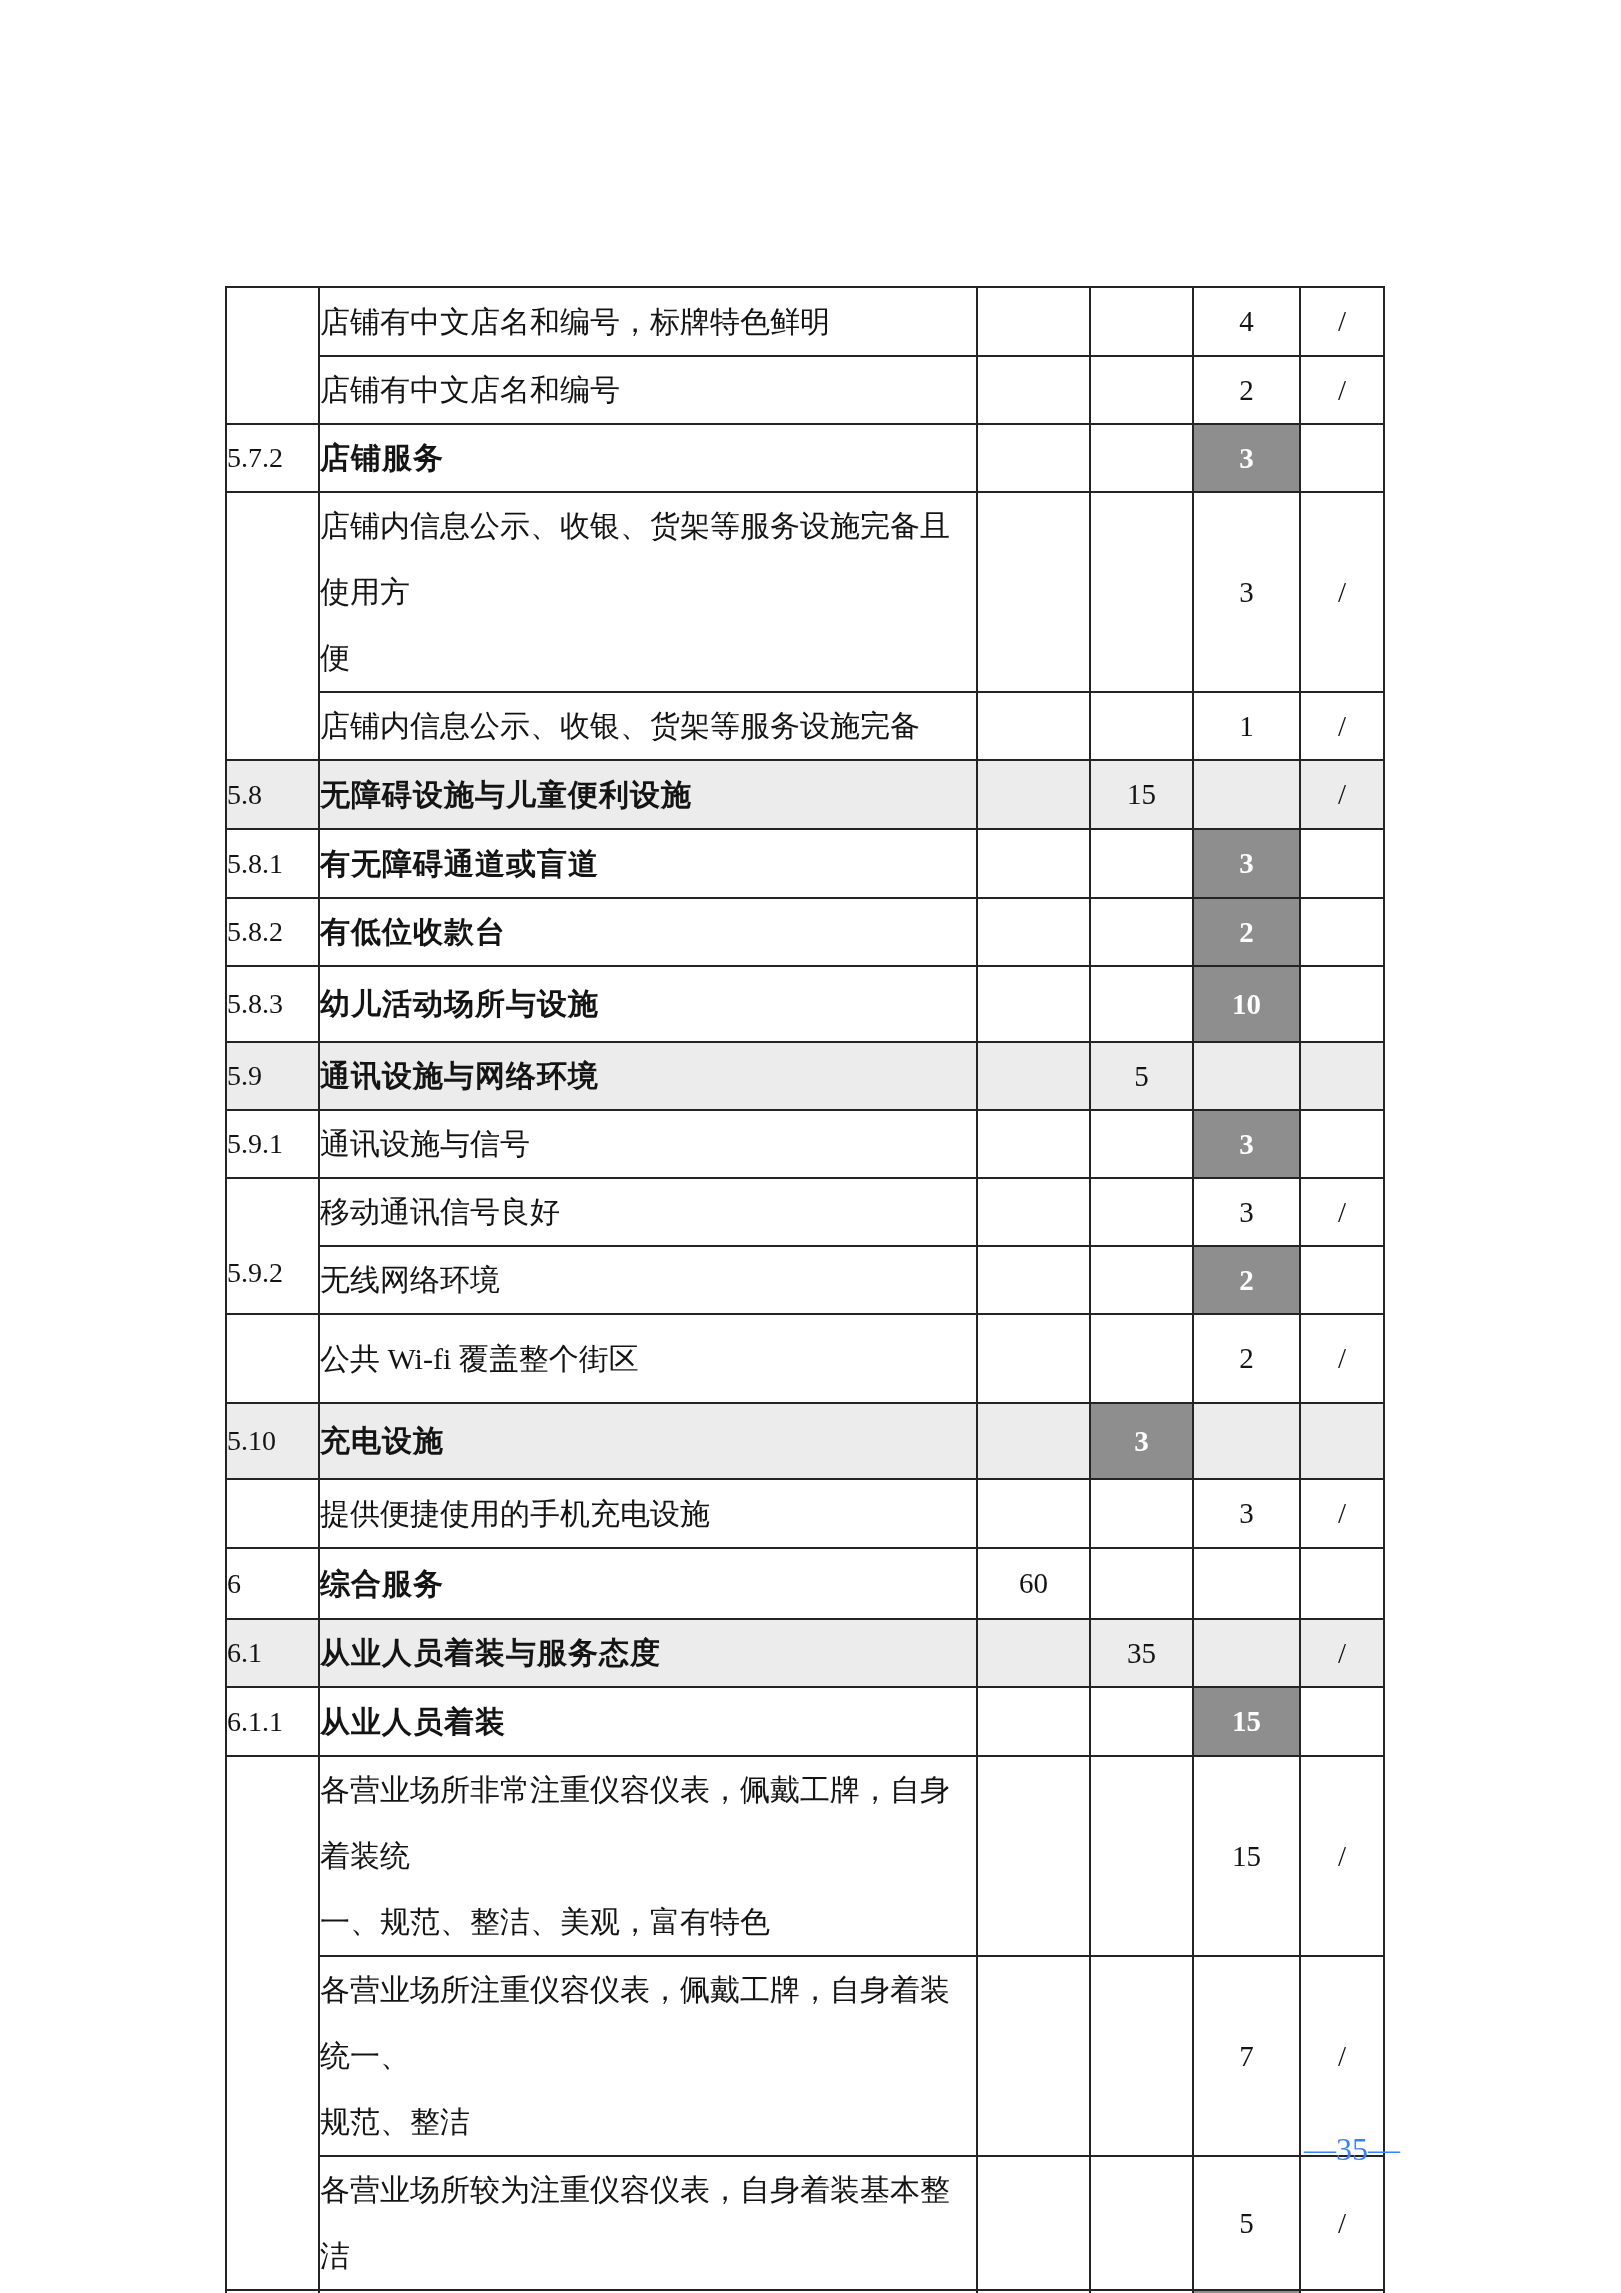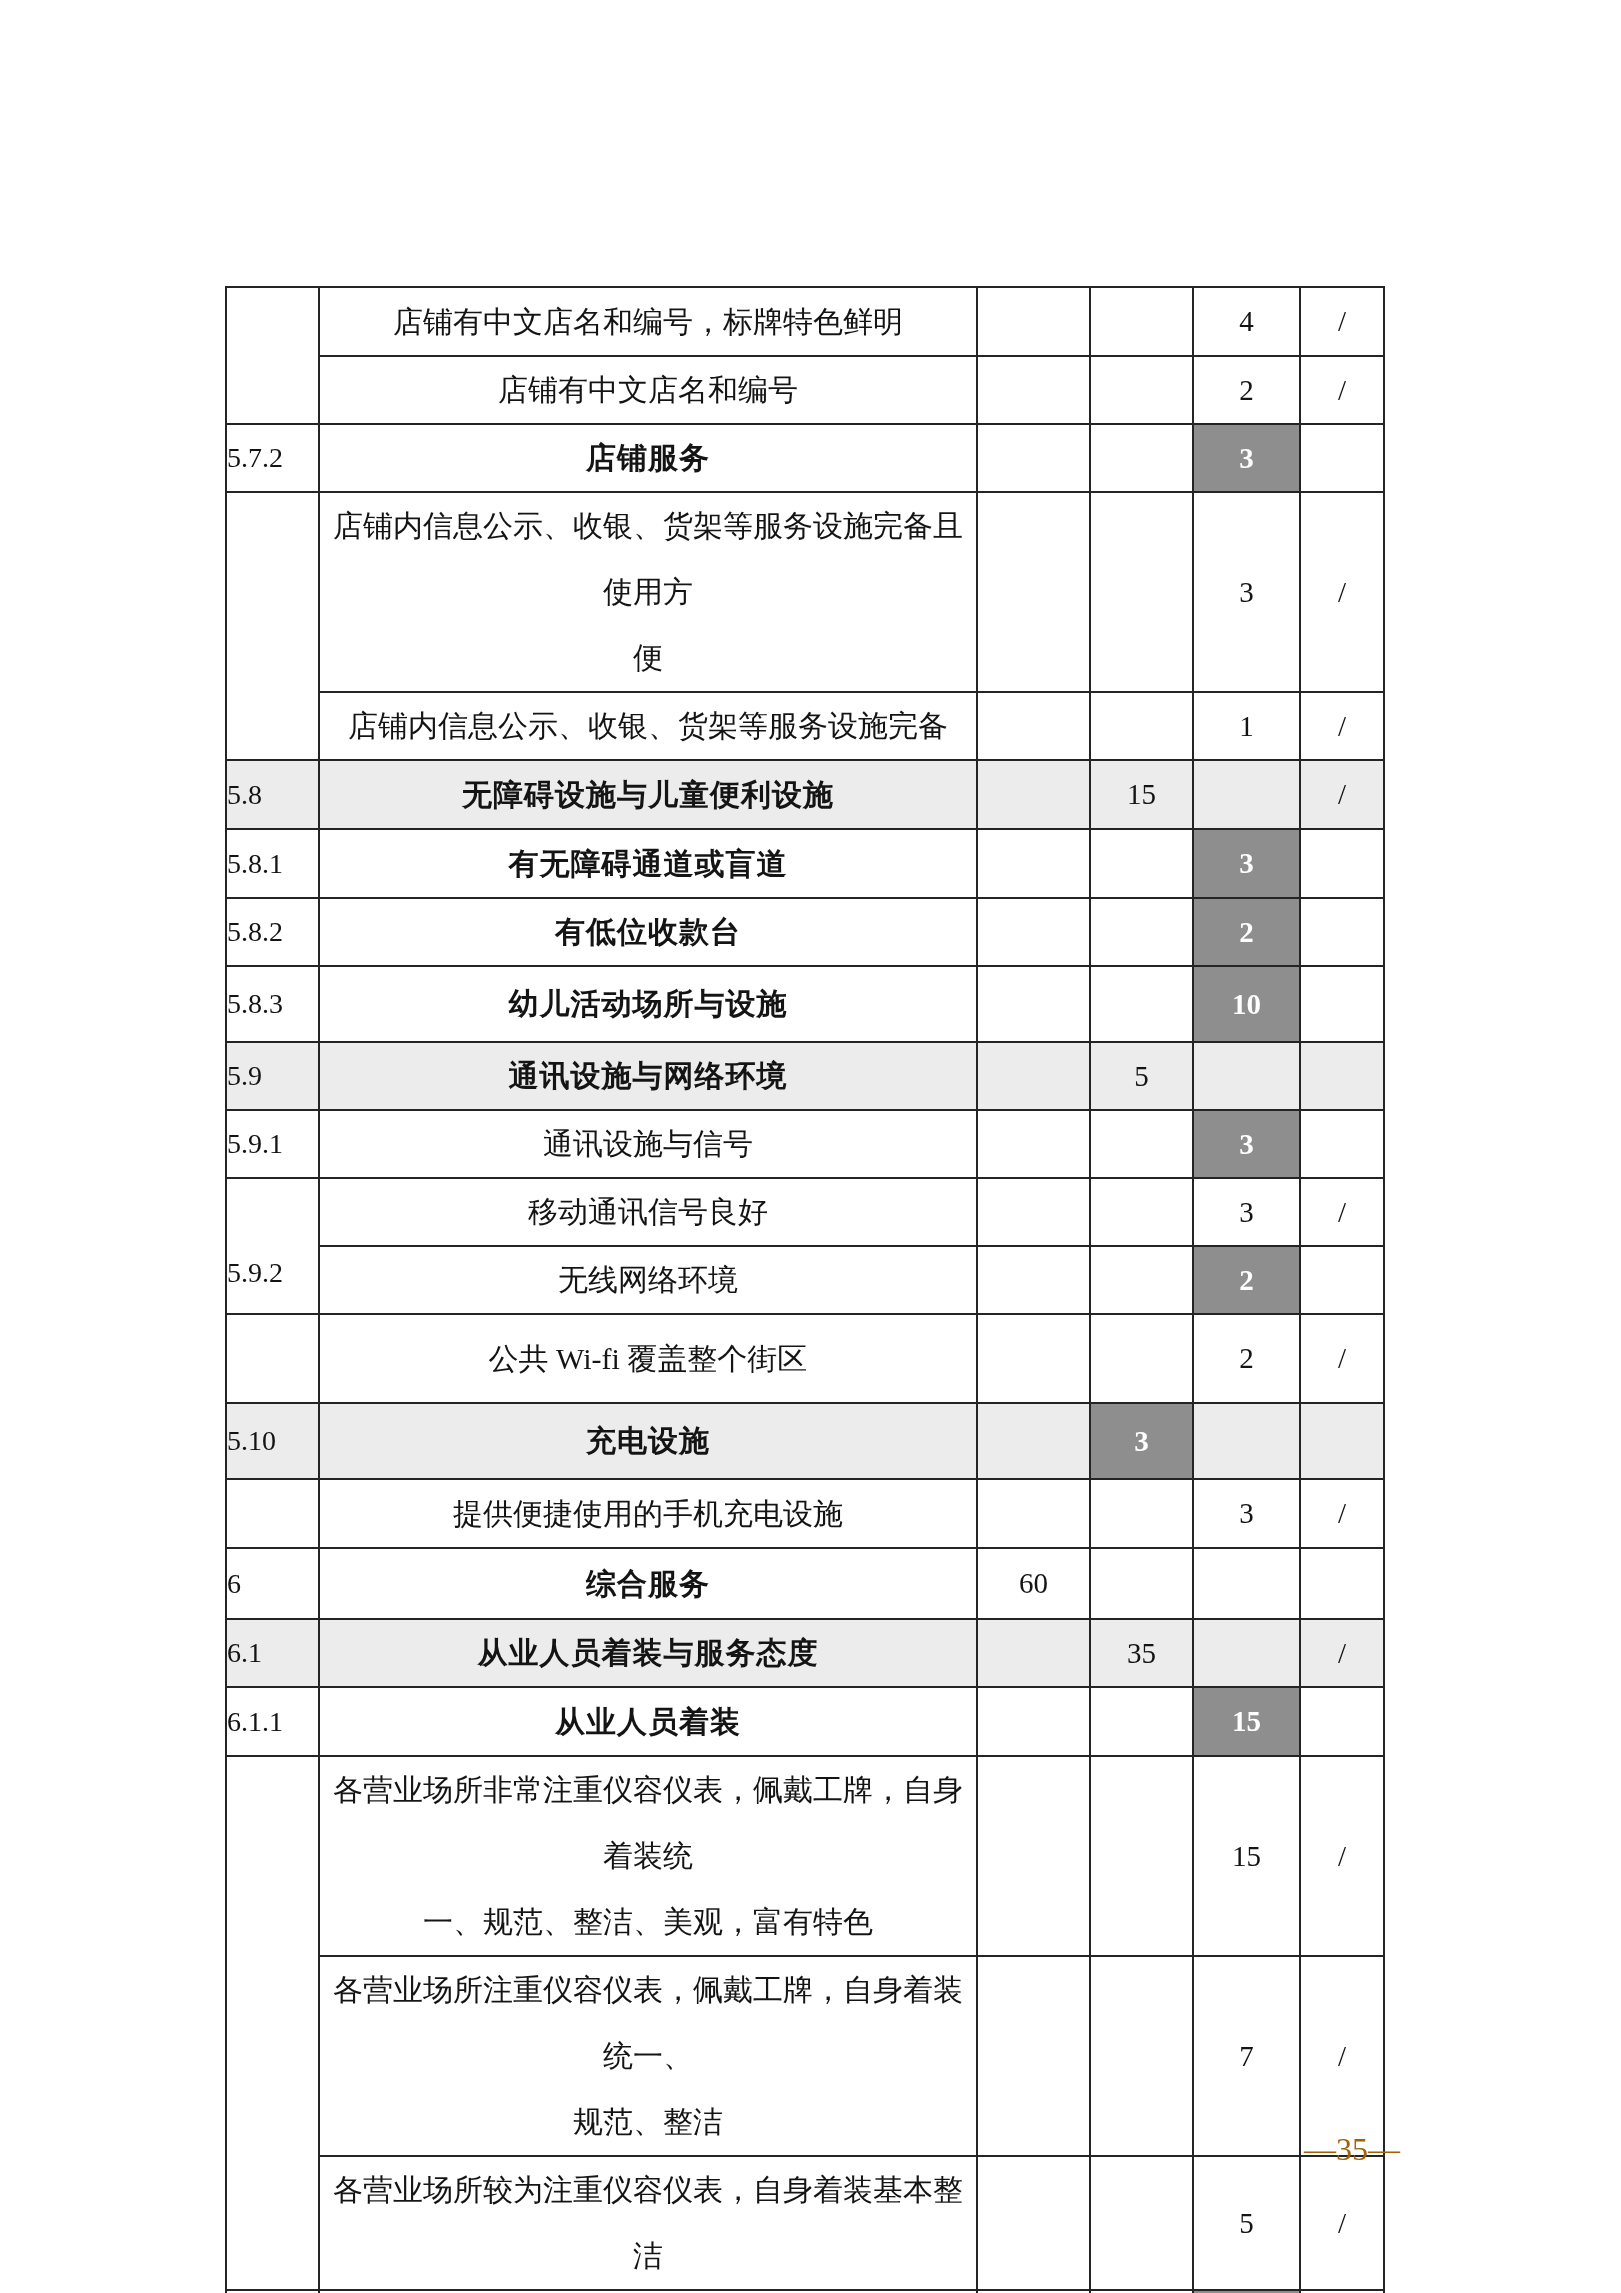--- a/index.html
+++ b/index.html
@@ -33,21 +33,21 @@
     text-align: left;
     padding-left: 8.8px;
     font-size: 28px;
     font-family: "Liberation Serif", "DejaVu Serif", serif;
   }
   td.code.merged {
     vertical-align: bottom;
     padding-bottom: 24px;
   }
   td.title {
-    text-align: center;
+    text-align: left;
     padding-left: 26.5px;
     padding-right: 9.8px;
     font-size: 30px;
     line-height: 66px;
     white-space: pre-line;
   }
   .b { font-weight: normal; }
   td.title.head {
     font-family: "Liberation Sans", "DejaVu Sans", sans-serif;
     font-weight: bold;
@@ -61,21 +61,21 @@
   tr.shaded td.gray, table.score td.gray {
     background: #8e8e8e;
     color: #ffffff;
     font-weight: bold;
   }
   .footer-num {
     position: absolute;
     left: 1304px;
     top: 2131px;
     font-size: 32px;
-    color: #a16207;
+    color: #3b82f6;
     font-family: "Liberation Serif", "DejaVu Serif", serif;
   }
 </style>
 </head>
 <body>
 
 <div class="sheet">
 
   <table class="score">
     <colgroup>

